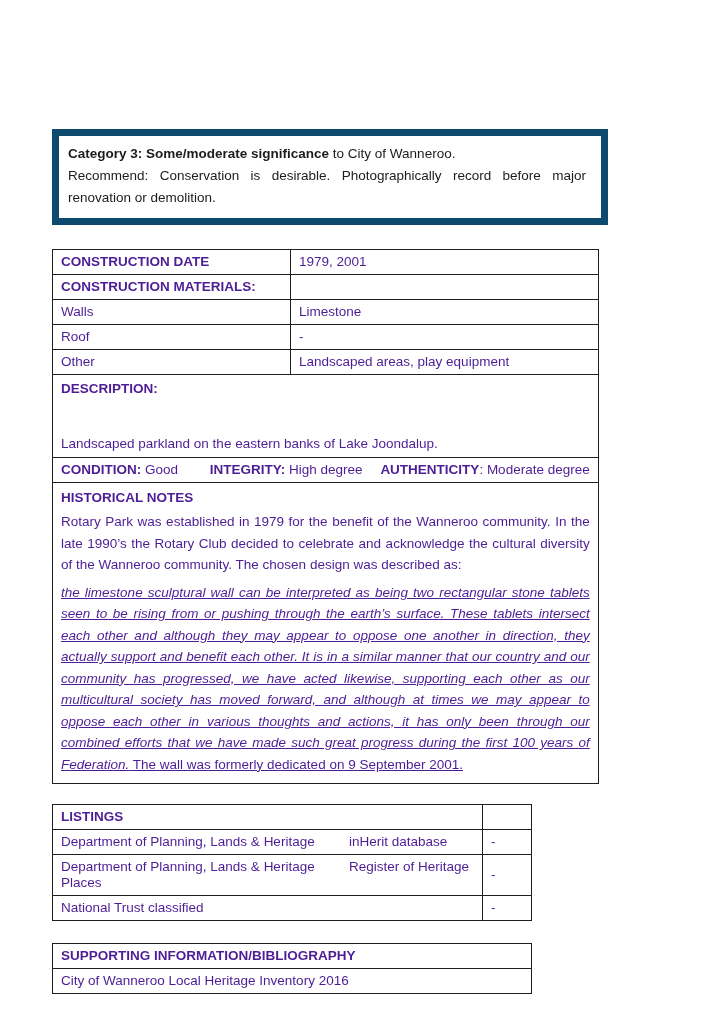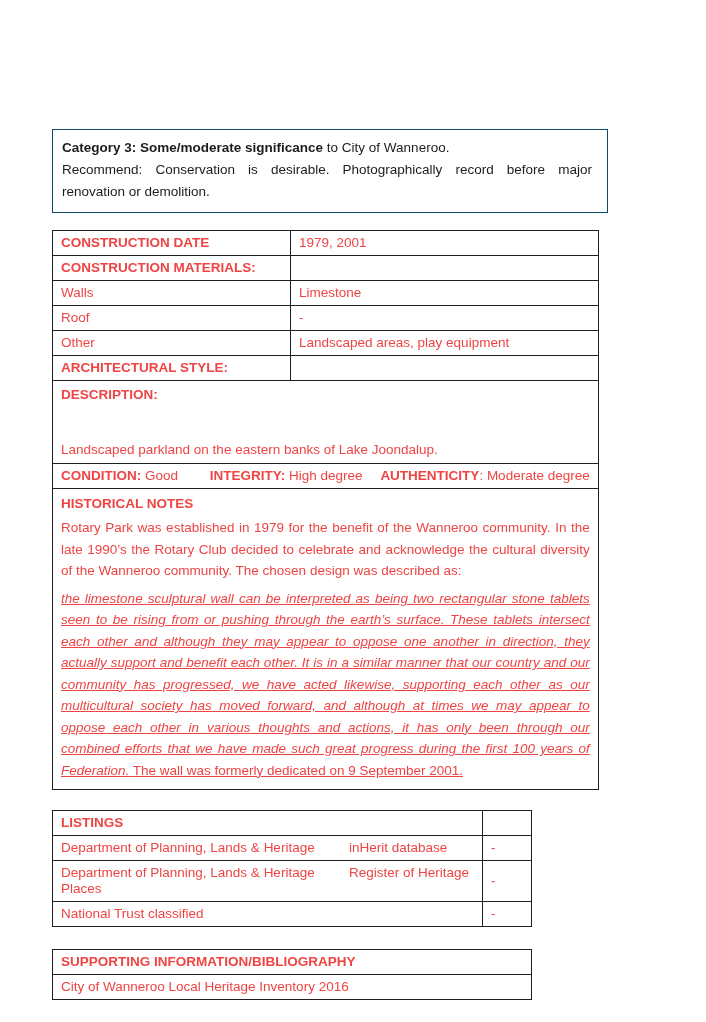--- a/index.html
+++ b/index.html
@@ -18,36 +18,36 @@
   }
   .content {
     position: absolute;
     left: 52px;
     top: 129px;
     width: 556px;
     font-size: 13.5px;
   }
   
   .category-box {
-    border: 1px solid #0c4a6e;
+    border: 7px solid #0c4a6e;
     padding: 7px 15px 9px 9px;
-    margin-bottom: 17px;
+    margin-bottom: 24px;
   }
   .category-box .line1 { line-height: 22px; }
   .category-box .line1 b { font-weight: bold; }
   .category-box .recommend {
     line-height: 22px;
     text-align: justify;
   }
   
   table {
     border-collapse: collapse;
     width: 480px;
     font-size: 13.5px;
-    color: #ef4444;
+    color: #4c1d95;
   }
   td {
     border: 1px solid #1f1f1f;
     padding: 4px 8px;
     line-height: 16px;
     vertical-align: middle;
   }
   .details-table { margin-bottom: 20px; }
   .details-table .col-label { width: 238px; }
   .details-table .bold-label { font-weight: bold; }
@@ -115,24 +115,20 @@
       </tr>
       <tr>
         <td class="col-label">Roof</td>
         <td>-</td>
       </tr>
       <tr>
         <td class="col-label">Other</td>
         <td>Landscaped areas, play equipment</td>
       </tr>
       <tr>
-        <td class="col-label bold-label">ARCHITECTURAL STYLE:</td>
-        <td></td>
-      </tr>
-      <tr>
         <td class="desc-cell" colspan="2">
           <div class="desc-heading">DESCRIPTION:</div>
           <div class="desc-text">Landscaped parkland on the eastern banks of Lake Joondalup.</div>
         </td>
       </tr>
       <tr>
         <td class="condition-cell" colspan="2">
           <span class="pair gap1"><b>CONDITION:</b><span> Good</span></span>
           <span class="pair gap2"><b>INTEGRITY:</b><span>  High degree</span></span>
           <span class="pair"><b>AUTHENTICITY</b><span>: Moderate degree</span></span>

